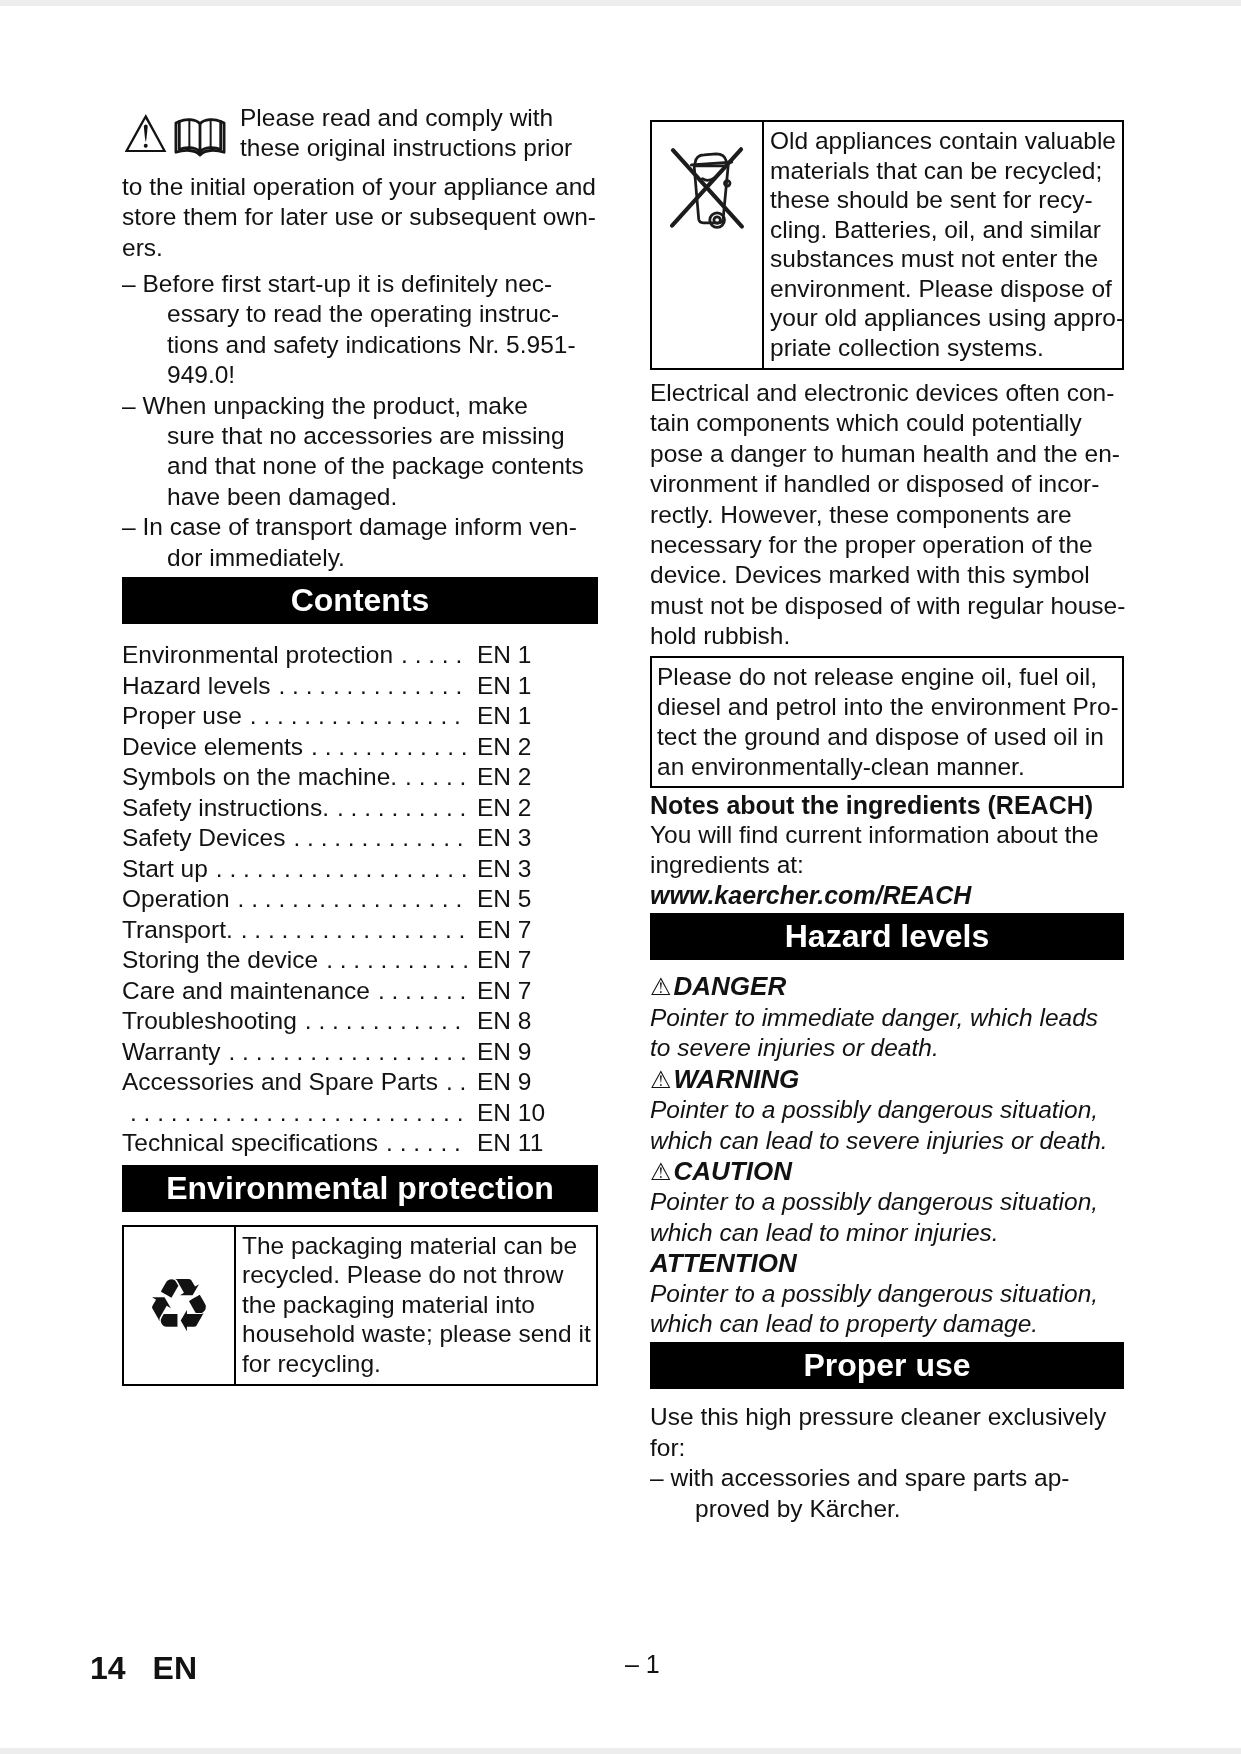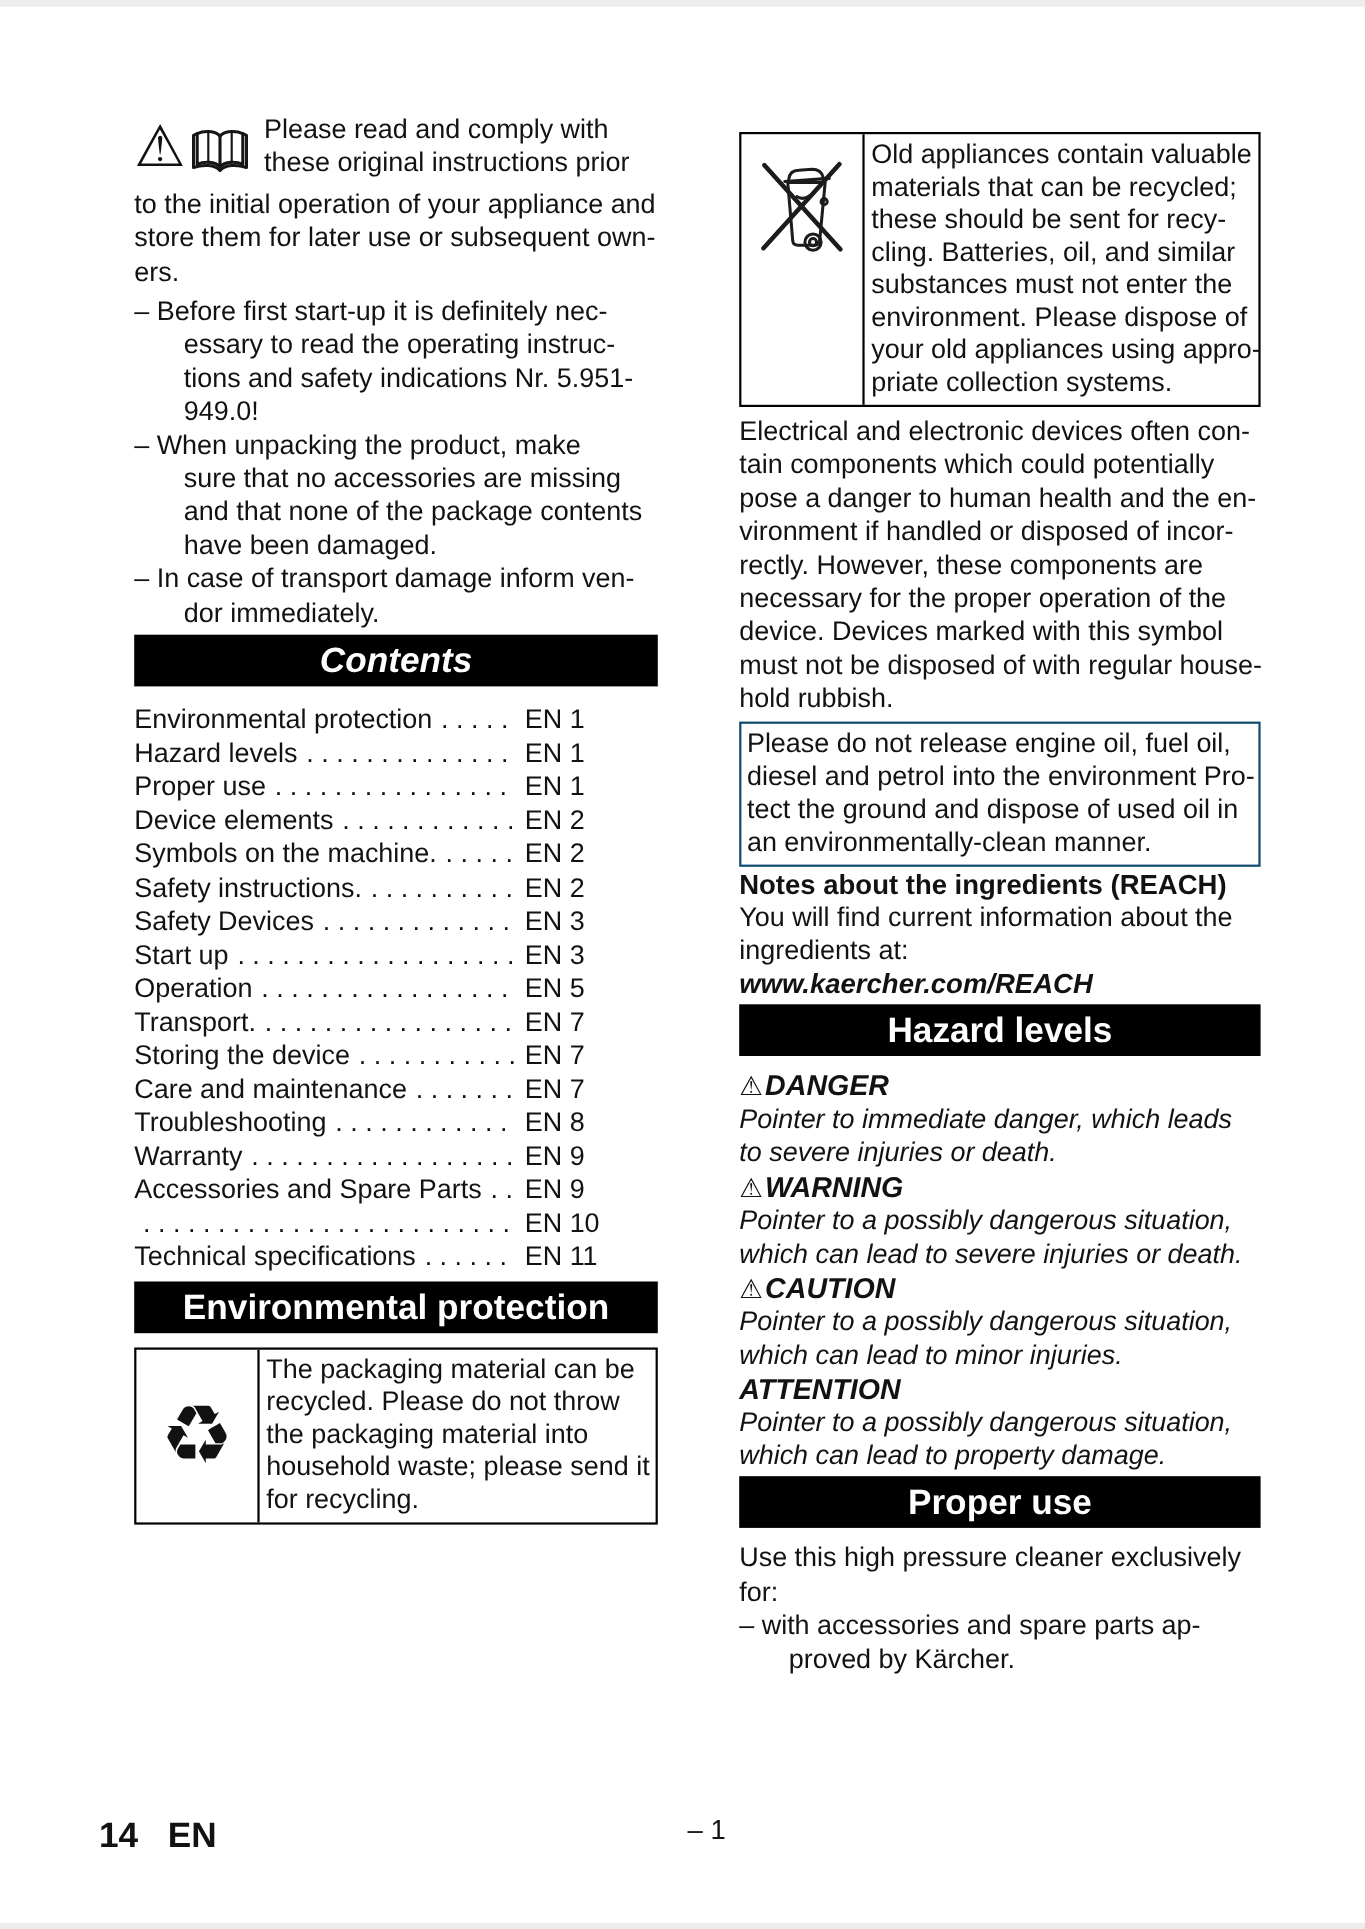--- a/index.html
+++ b/index.html
@@ -3,40 +3,40 @@
 <meta charset="utf-8">
 <style>
   html,body{margin:0;padding:0;background:#ffffff;}
   .page{position:relative;width:1241px;height:1754px;background:#ffffff;overflow:hidden;
         font-family:"Liberation Sans","DejaVu Sans",sans-serif;color:#121212;}
   .scan-edge{position:absolute;left:0;width:100%;height:6px;background:#ededed;}
   .scan-edge.top{top:0}.scan-edge.bottom{bottom:0}
 
   .col{position:absolute;top:0;}
   .col-left{left:122px;width:476px;}
-  .col-right{left:672px;width:474px;}
+  .col-right{left:650px;width:474px;}
 
   .body{font-size:24.5px;line-height:30.4px;}
   .pre{white-space:pre;}
 
   
   .intro-row{display:flex;margin-top:103px;}
   .intro-icons{flex:none;width:118px;display:flex;align-items:flex-start;padding-top:2px;}
   .tri-icon{font-family:"DejaVu Sans",sans-serif;font-size:52px;line-height:58px;}
   .book-icon{width:56px;height:52px;margin-top:5px;margin-left:3px;}
   .intro-below{margin-top:8px;}
 
   
   .hang{padding-left:45px;text-indent:-45px;}
   .first-bullet{margin-top:6px;}
 
   
   .bar{height:47px;background:#000;color:#fff;font-weight:700;font-size:32px;
        display:flex;align-items:center;justify-content:center;}
-  .contents-bar{margin-top:4px;font-style:italic;}
+  .contents-bar{margin-top:4px;}
   .env-bar{margin-top:6px;}
   .hazard-bar{margin-top:2px;}
   .proper-bar{margin-top:3px;}
 
   
   .toc{margin-top:16px;}
   .toc-row{display:flex;font-size:24.5px;line-height:30.5px;white-space:nowrap;}
   .toc-label{flex:none;}
   .toc-leader{flex:1 1 0;min-width:0;overflow:hidden;margin:0 8px;}
   .toc-page{flex:none;width:121px;}
@@ -47,21 +47,21 @@
   .old-box{margin-top:120px;}
   .icon-cell{flex:none;width:110px;border-right:2px solid #000;
              display:flex;justify-content:center;}
   .pack-box .icon-cell{align-items:center;}
   .old-box .icon-cell{align-items:flex-start;padding-top:14px;}
   .box-text{padding:4px 6px 6px 6px;line-height:29.5px;}
   .recycle-icon{font-family:"DejaVu Sans",sans-serif;font-size:74px;line-height:74px;}
   .bin-icon{width:92px;height:102px;}
 
   .para-elec{margin-top:8px;}
-  .plain-box{border:2px solid #0c4a6e;margin-top:4px;padding:4px 5px;line-height:30px;}
+  .plain-box{border:2px solid #000000;margin-top:4px;padding:4px 5px;line-height:30px;}
 
   .reach{margin-top:2px;}
   .reach-heading{font-weight:700;font-size:25px;line-height:30px;}
   .reach-url{font-weight:700;font-style:italic;font-size:25px;line-height:31px;}
 
   
   .hazard-list{margin-top:11px;}
   .hz-head{font-weight:700;font-style:italic;font-size:26px;line-height:30.4px;}
   .hz-icon{font-style:normal;font-weight:400;font-family:"DejaVu Sans",sans-serif;
            font-size:24px;margin-right:2px;}

